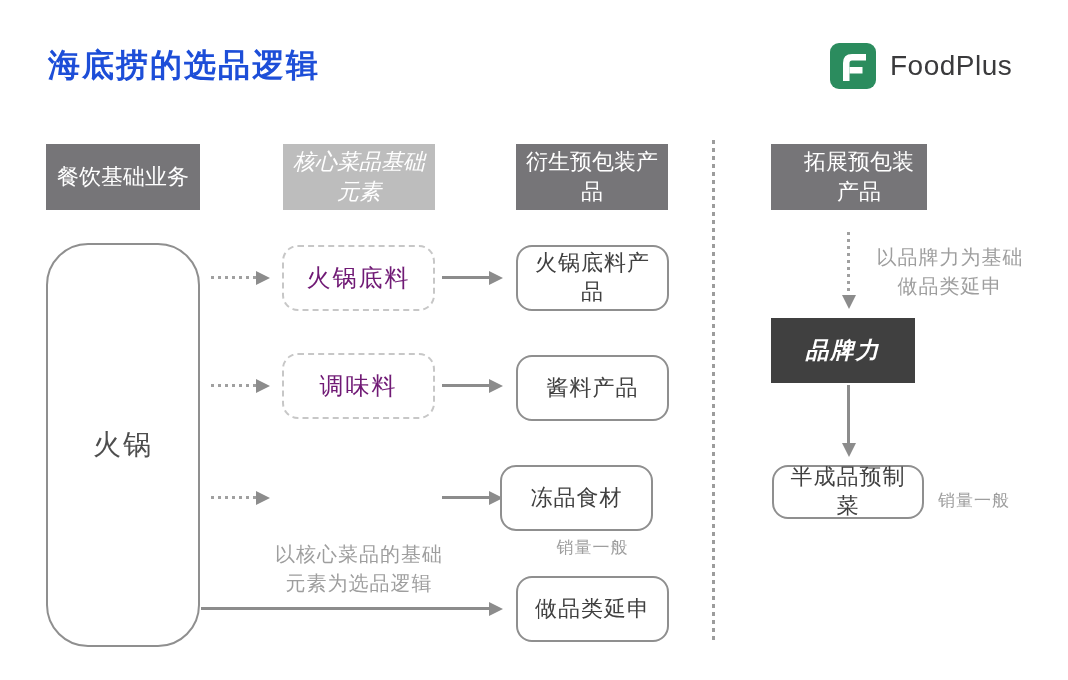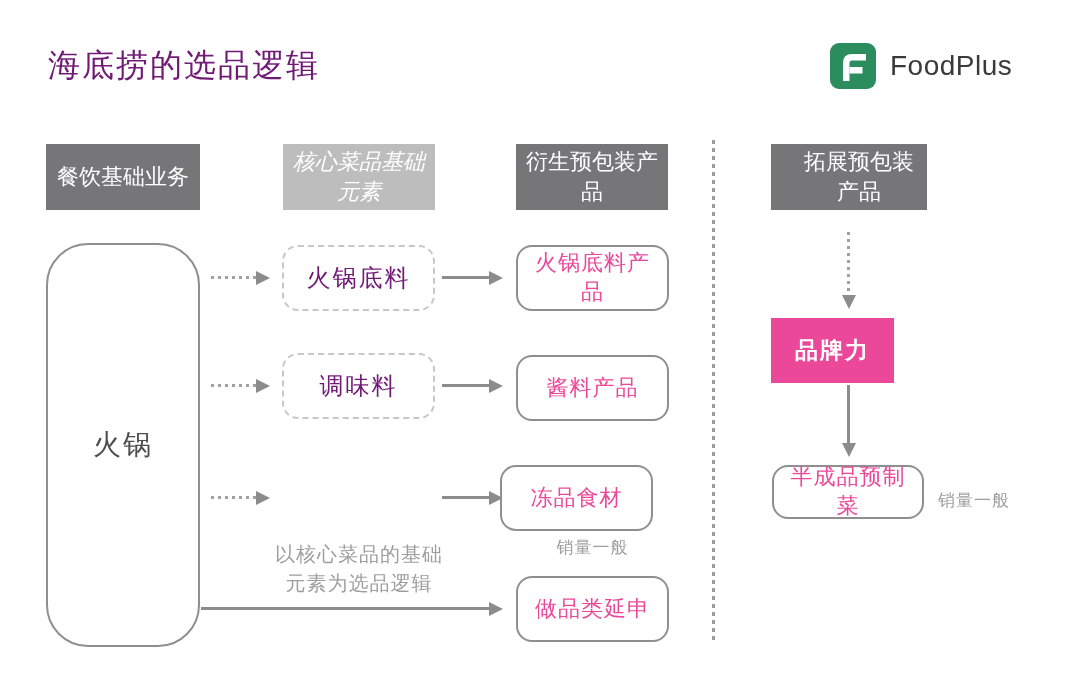--- a/index.html
+++ b/index.html
@@ -1,22 +1,22 @@
 <!DOCTYPE html>
 <html><head>
 <meta charset="utf-8">
 <style>
   html,body{margin:0;padding:0;background:#fff;}
   .canvas{
     position:relative;width:1068px;height:680px;background:#ffffff;overflow:hidden;
     font-family:"Liberation Sans","DejaVu Sans",sans-serif;
   }
   .title{
-    position:absolute;left:48px;top:44px;font-size:32px;font-weight:400;
-    color:#701a75;letter-spacing:2px;
+    position:absolute;left:48px;top:44px;font-size:32px;font-weight:700;
+    color:#1d4ed8;letter-spacing:2px;
   }
   
   .logo-box{position:absolute;left:830px;top:43px;width:46px;height:46px;}
   .brand-name{position:absolute;left:890px;top:50px;font-size:28px;color:#3A3A3C;font-weight:400;letter-spacing:0.5px;}
   
   .col-header{
     position:absolute;height:66px;box-sizing:border-box;padding:0 8px;
     display:flex;align-items:center;justify-content:center;text-align:center;
     color:#ffffff;font-size:22px;line-height:1.35;
   }
@@ -38,26 +38,26 @@
     position:absolute;left:282px;width:153px;height:66px;box-sizing:border-box;
     border:2px dashed #C7C7C7;border-radius:16px;background:#fff;
     display:flex;align-items:center;justify-content:center;
     font-size:24px;color:#701a75;letter-spacing:2px;
   }
   
   .solid-node{
     position:absolute;width:153px;height:66px;box-sizing:border-box;
     border:2px solid #8F8F8F;border-radius:16px;background:#fff;
     display:flex;align-items:center;justify-content:center;text-align:center;
-    font-size:22px;color:#ec4899;line-height:1.3;letter-spacing:1px;padding:0 10px;
+    font-size:22px;color:#404040;line-height:1.3;letter-spacing:1px;padding:0 10px;
   }
   .green-node{
-    position:absolute;left:771px;top:318px;width:123px;height:65px;
-    background:#ec4899;display:flex;align-items:center;justify-content:center;
-    color:#ffffff;font-size:23px;font-weight:700;letter-spacing:2px;
+    position:absolute;left:771px;top:318px;width:144px;height:65px;
+    background:#404040;display:flex;align-items:center;justify-content:center;
+    color:#ffffff;font-size:23px;font-weight:700;letter-spacing:2px;font-style:italic;
   }
   .note{
     position:absolute;color:#9E9E9E;font-size:17px;letter-spacing:1px;
   }
   .caption{
     position:absolute;color:#9E9E9E;font-size:20px;line-height:1.45;
     text-align:center;letter-spacing:1px;
   }
   
   .hline-solid{position:absolute;height:3px;background:#8C8C8C;}
@@ -121,20 +121,24 @@
 
   <div class="solid-node" style="left:516px;top:245px;">火锅底料产品</div>
   <div class="solid-node" style="left:516px;top:355px;">酱料产品</div>
   <div class="solid-node" style="left:500px;top:465px;">冻品食材</div>
   <div class="note" style="left:516px;top:536px;width:153px;text-align:center;">销量一般</div>
   <div class="solid-node" style="left:516px;top:576px;">做品类延申</div>
 
   <div class="vline-dotted" style="left:847px;top:232px;height:63px;"></div>
   <div class="head-down" style="left:842px;top:295px;"></div>
 
+  <div class="caption" style="left:872px;top:243px;width:156px;">
+    <div>以品牌力为基础</div>
+    <div>做品类延申</div>
+  </div>
 
   <div class="green-node">品牌力</div>
 
   <div class="vline-solid" style="left:847px;top:385px;height:58px;"></div>
   <div class="head-down" style="left:842px;top:443px;"></div>
 
   <div class="solid-node" style="left:772px;top:465px;width:152px;height:54px;">半成品预制菜</div>
   <div class="note" style="left:938px;top:489px;">销量一般</div>
 
 </div>

